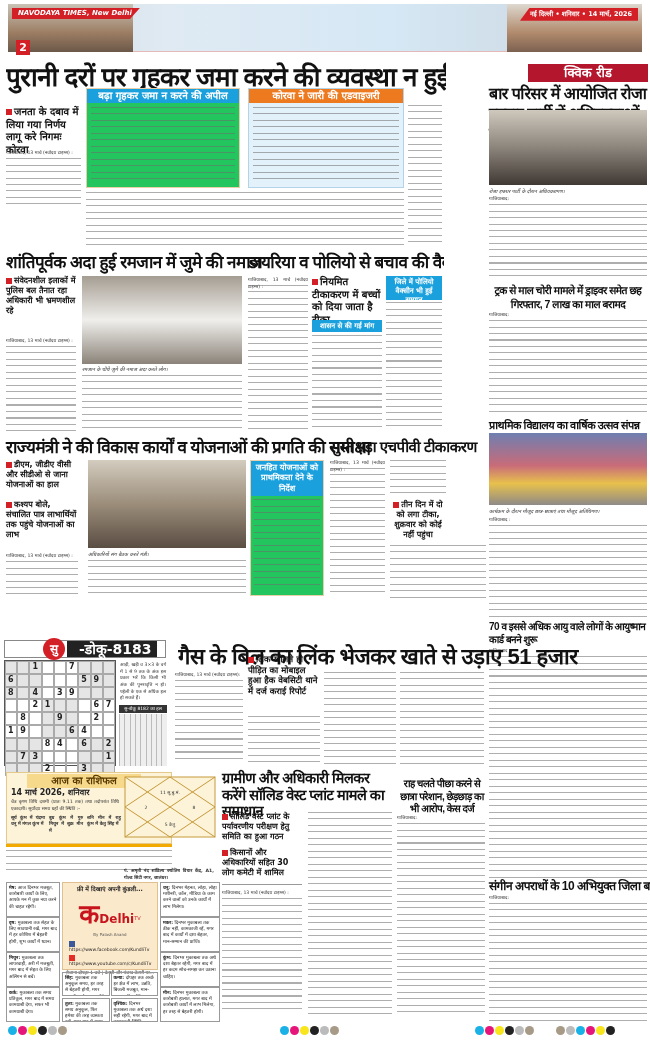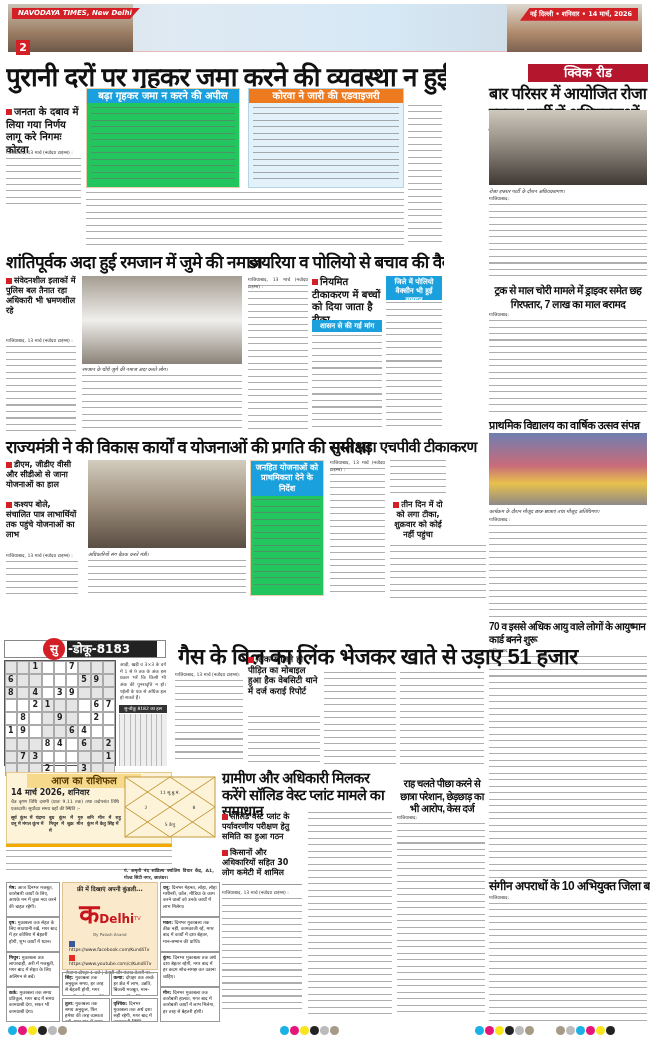--- a/index.html
+++ b/index.html
@@ -117,21 +117,21 @@
 
 <div class="abs hl" style="left:489px;top:620px;width:158px;font-size:10px;white-space:normal;text-align:left;line-height:1.3">70 व इससे अधिक आयु वाले लोगों के आयुष्मान कार्ड बनने शुरू</div>
 <div class="abs body" style="left:489px;top:648px;width:158px">गाजियाबाद :</div>
 <div class="abs bodyfill" style="left:489px;top:656px;width:158px;height:222px"></div>
 <div class="abs hl" style="left:489px;top:878px;font-size:12px">संगीन अपराधों के 10 अभियुक्त जिला बदर</div>
 <div class="abs body" style="left:489px;top:895px;width:158px">गाजियाबाद:</div>
 <div class="abs bodyfill" style="left:489px;top:903px;width:158px;height:120px"></div>
 
 <div class="abs" style="left:4px;top:640px;width:162px;height:18px;border:1px solid #888;background:#fff">
   <div style="position:absolute;left:38px;top:-3px;width:22px;height:22px;border-radius:50%;background:#d31f26;color:#fff;font-weight:bold;font-size:12px;text-align:center;line-height:22px">सु</div>
-  <div style="position:absolute;left:62px;top:0;width:90px;height:16px;background:#222;color:#fff;font-weight:bold;font-size:12px;line-height:16px;padding-left:1px">-डोकू-8183</div>
+  <div style="position:absolute;left:62px;top:0;width:90px;height:16px;background:#222;color:#fff;font-weight:bold;font-size:14px;line-height:16px;padding-left:12px">-डोकू-8183</div>
 </div>
 <div class="abs sudoku" id="sudoku-grid" style="left:4px;top:660px;width:112px;height:106px">
     <div class="g"></div>
     <div class="g"></div>
     <div class="g">1</div>
     <div></div>
     <div></div>
     <div>7</div>
     <div class="g"></div>
     <div class="g"></div>

